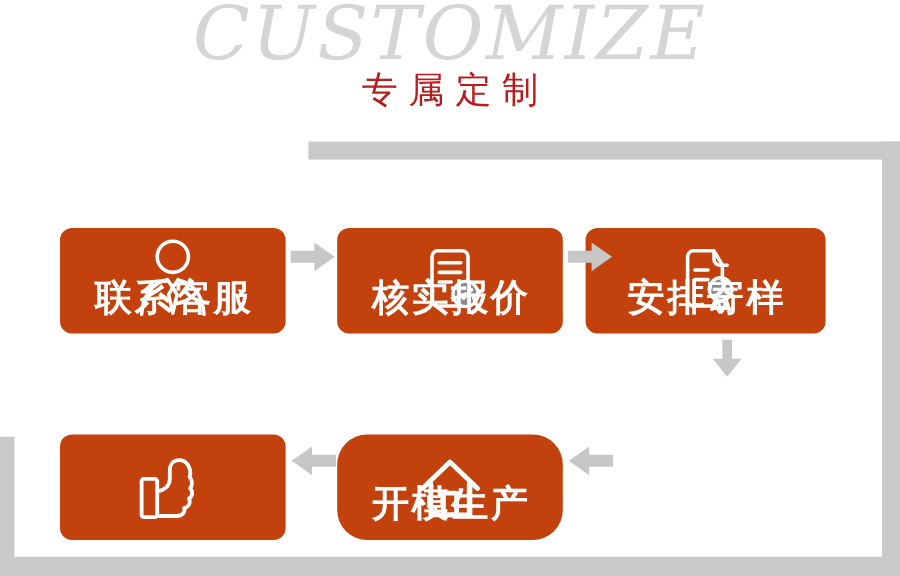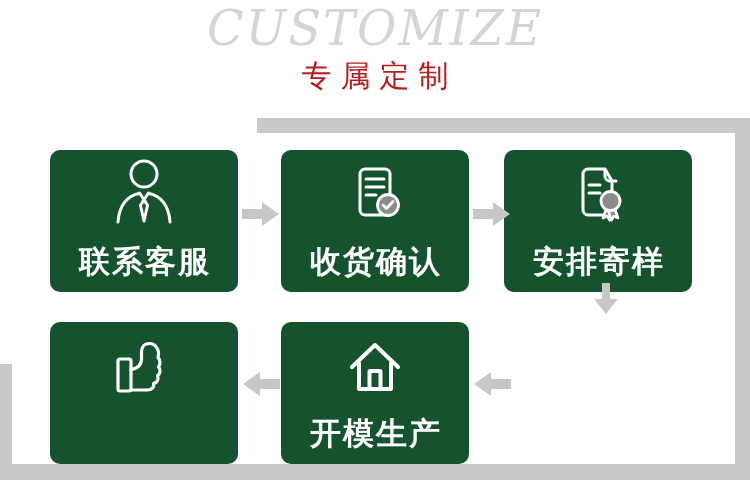--- a/index.html
+++ b/index.html
@@ -7,31 +7,31 @@
           font-family:"Liberation Sans",sans-serif;}
   
   .band{position:absolute;background:#c9c9c9;}
   .band-top{left:257px;top:118px;width:493px;height:15px;}
   .band-right{left:735px;top:118px;width:15px;height:362px;}
   .band-bottom{left:0px;top:464px;width:750px;height:16px;}
   .band-left{left:0px;top:364px;width:12px;height:116px;}
   
   .title{position:absolute;left:0;top:2px;width:100%;text-align:center;
          font-family:"DejaVu Serif","Liberation Serif",serif;font-style:italic;
-         font-size:48px;line-height:52px;color:#d5d5d5;letter-spacing:2px;}
+         font-size:62px;line-height:52px;color:#d5d5d5;letter-spacing:2px;}
   .subtitle{position:absolute;left:0;top:58px;width:100%;text-align:center;
          font-family:"DejaVu Serif","Liberation Serif",serif;
          font-size:30px;line-height:36px;color:#b91c1c;letter-spacing:9px;text-indent:9px;}
   
-  .step-box{position:absolute;width:188px;height:142px;background:#14532d;border-radius:10px;}
+  .step-box{position:absolute;width:188px;height:88px;background:#c2410c;border-radius:10px;margin-top:40px;}
   .step-icon{position:absolute;top:8px;left:0;width:100%;display:flex;justify-content:center;}
   .step-label{position:absolute;bottom:9px;left:0;width:100%;text-align:center;color:#ffffff;
          font-size:31px;font-weight:700;letter-spacing:2px;text-indent:2px;}
-  .b1{left:50px;top:150px;}  .b2{left:281px;top:150px;} .b3{left:504px;top:150px;}
-  .b4{left:512px;top:322px;} .b5{left:281px;top:322px;} .b6{left:50px;top:322px;}
+  .b1{left:50px;top:150px;}  .b2{left:281px;top:150px;} .b3{left:488px;top:150px;padding-left:12px;}
+  .b4{left:512px;top:322px;} .b5{left:281px;top:322px;border-radius:25px;} .b6{left:50px;top:322px;}
   
   .arrow{position:absolute;}
   .a1{left:242px;top:201px;} .a2{left:473px;top:201px;}
   .a3{left:593px;top:283px;}
   .a4{left:473px;top:371px;} .a5{left:242px;top:371px;}
   svg.icon{stroke:#ffffff;fill:none;stroke-linecap:round;stroke-linejoin:round;}
 </style>
 </head>
 <body>
 
@@ -62,21 +62,21 @@
     <div class="step-icon">
       <svg class="icon" width="72" height="68" viewBox="0 0 72 68" stroke-width="3">
         <rect x="21" y="11" width="30" height="46" rx="5"></rect>
         <line x1="27" y1="21" x2="45" y2="21"></line>
         <line x1="27" y1="29" x2="45" y2="29"></line>
         <line x1="27" y1="37" x2="37" y2="37"></line>
         <circle cx="49" cy="47" r="10.5" fill="#8b8b8b" stroke-width="2.8"></circle>
         <path d="M44 47 L47.5 50.5 L54 43.5" stroke-width="2.8"></path>
       </svg>
     </div>
-    <div class="step-label">收货确认</div>
+    <div class="step-label">核实报价</div>
   </div>
 
   <div class="step-box b3">
     <div class="step-icon">
       <svg class="icon" width="72" height="68" viewBox="0 0 72 68" stroke-width="3">
         <path d="M43 11 H26 a5 5 0 0 0 -5 5 v36 a5 5 0 0 0 5 5 h19 a5 5 0 0 0 5 -5 V23 L43 11"></path>
         <path d="M43 12 v6 a5 5 0 0 0 5 5 h6"></path>
         <line x1="27" y1="27" x2="38" y2="27"></line>
         <line x1="27" y1="35" x2="38" y2="35"></line>
         <path d="M44.5 50 L41 60 l4.3 -1.7 2.4 3.9 2.8 -8.7" fill="#8b8b8b" stroke-width="2.6"></path>

